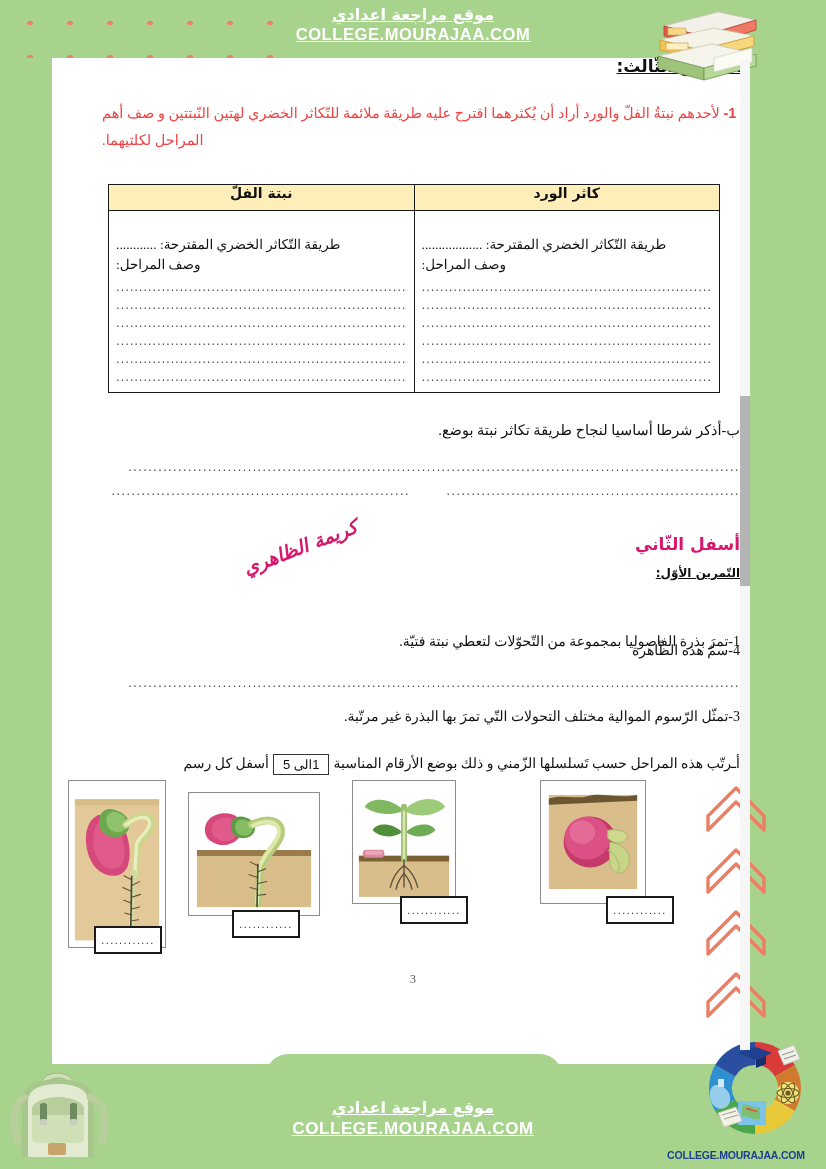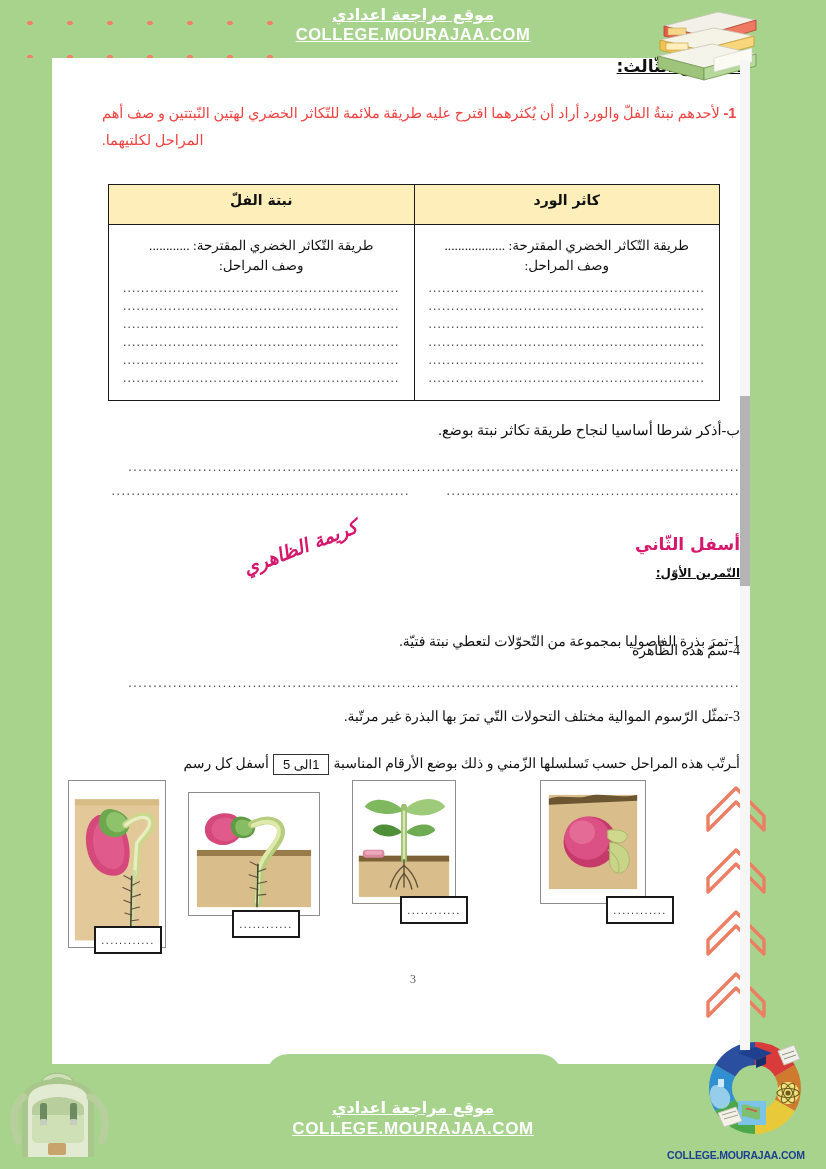--- a/index.html
+++ b/index.html
@@ -214,40 +214,41 @@
   .tbl {
     position: absolute;
     left: 48px; top: 128px;
     width: 612px;
     border-collapse: collapse;
     direction: rtl;
     table-layout: fixed;
   }
   .tbl td, .tbl th {
     border: 1px solid #1a1a1a;
-    padding: 7px;
+    padding: 0;
     vertical-align: top;
   }
   .tbl th {
     background: #fdeeba;
     height: 25px;
     text-align: center;
     font-family: "DejaVu Sans", sans-serif;
     font-size: 14px;
     font-weight: bold;
     color: #111;
   }
   .cell-inner {
     padding: 4px 7px 6px 7px;
     direction: rtl;
-    text-align: center;
+    text-align: left;
     font-family: "Liberation Serif", serif;
     font-size: 13.5px;
     color: #111;
     line-height: 1.5;
+    margin-top: 20px;
   }
   .cell-lines {
     margin-top: 2px;
   }
   .dotline {
     height: 18px;
     line-height: 18px;
     overflow: hidden;
     white-space: nowrap;
     color: #444;

